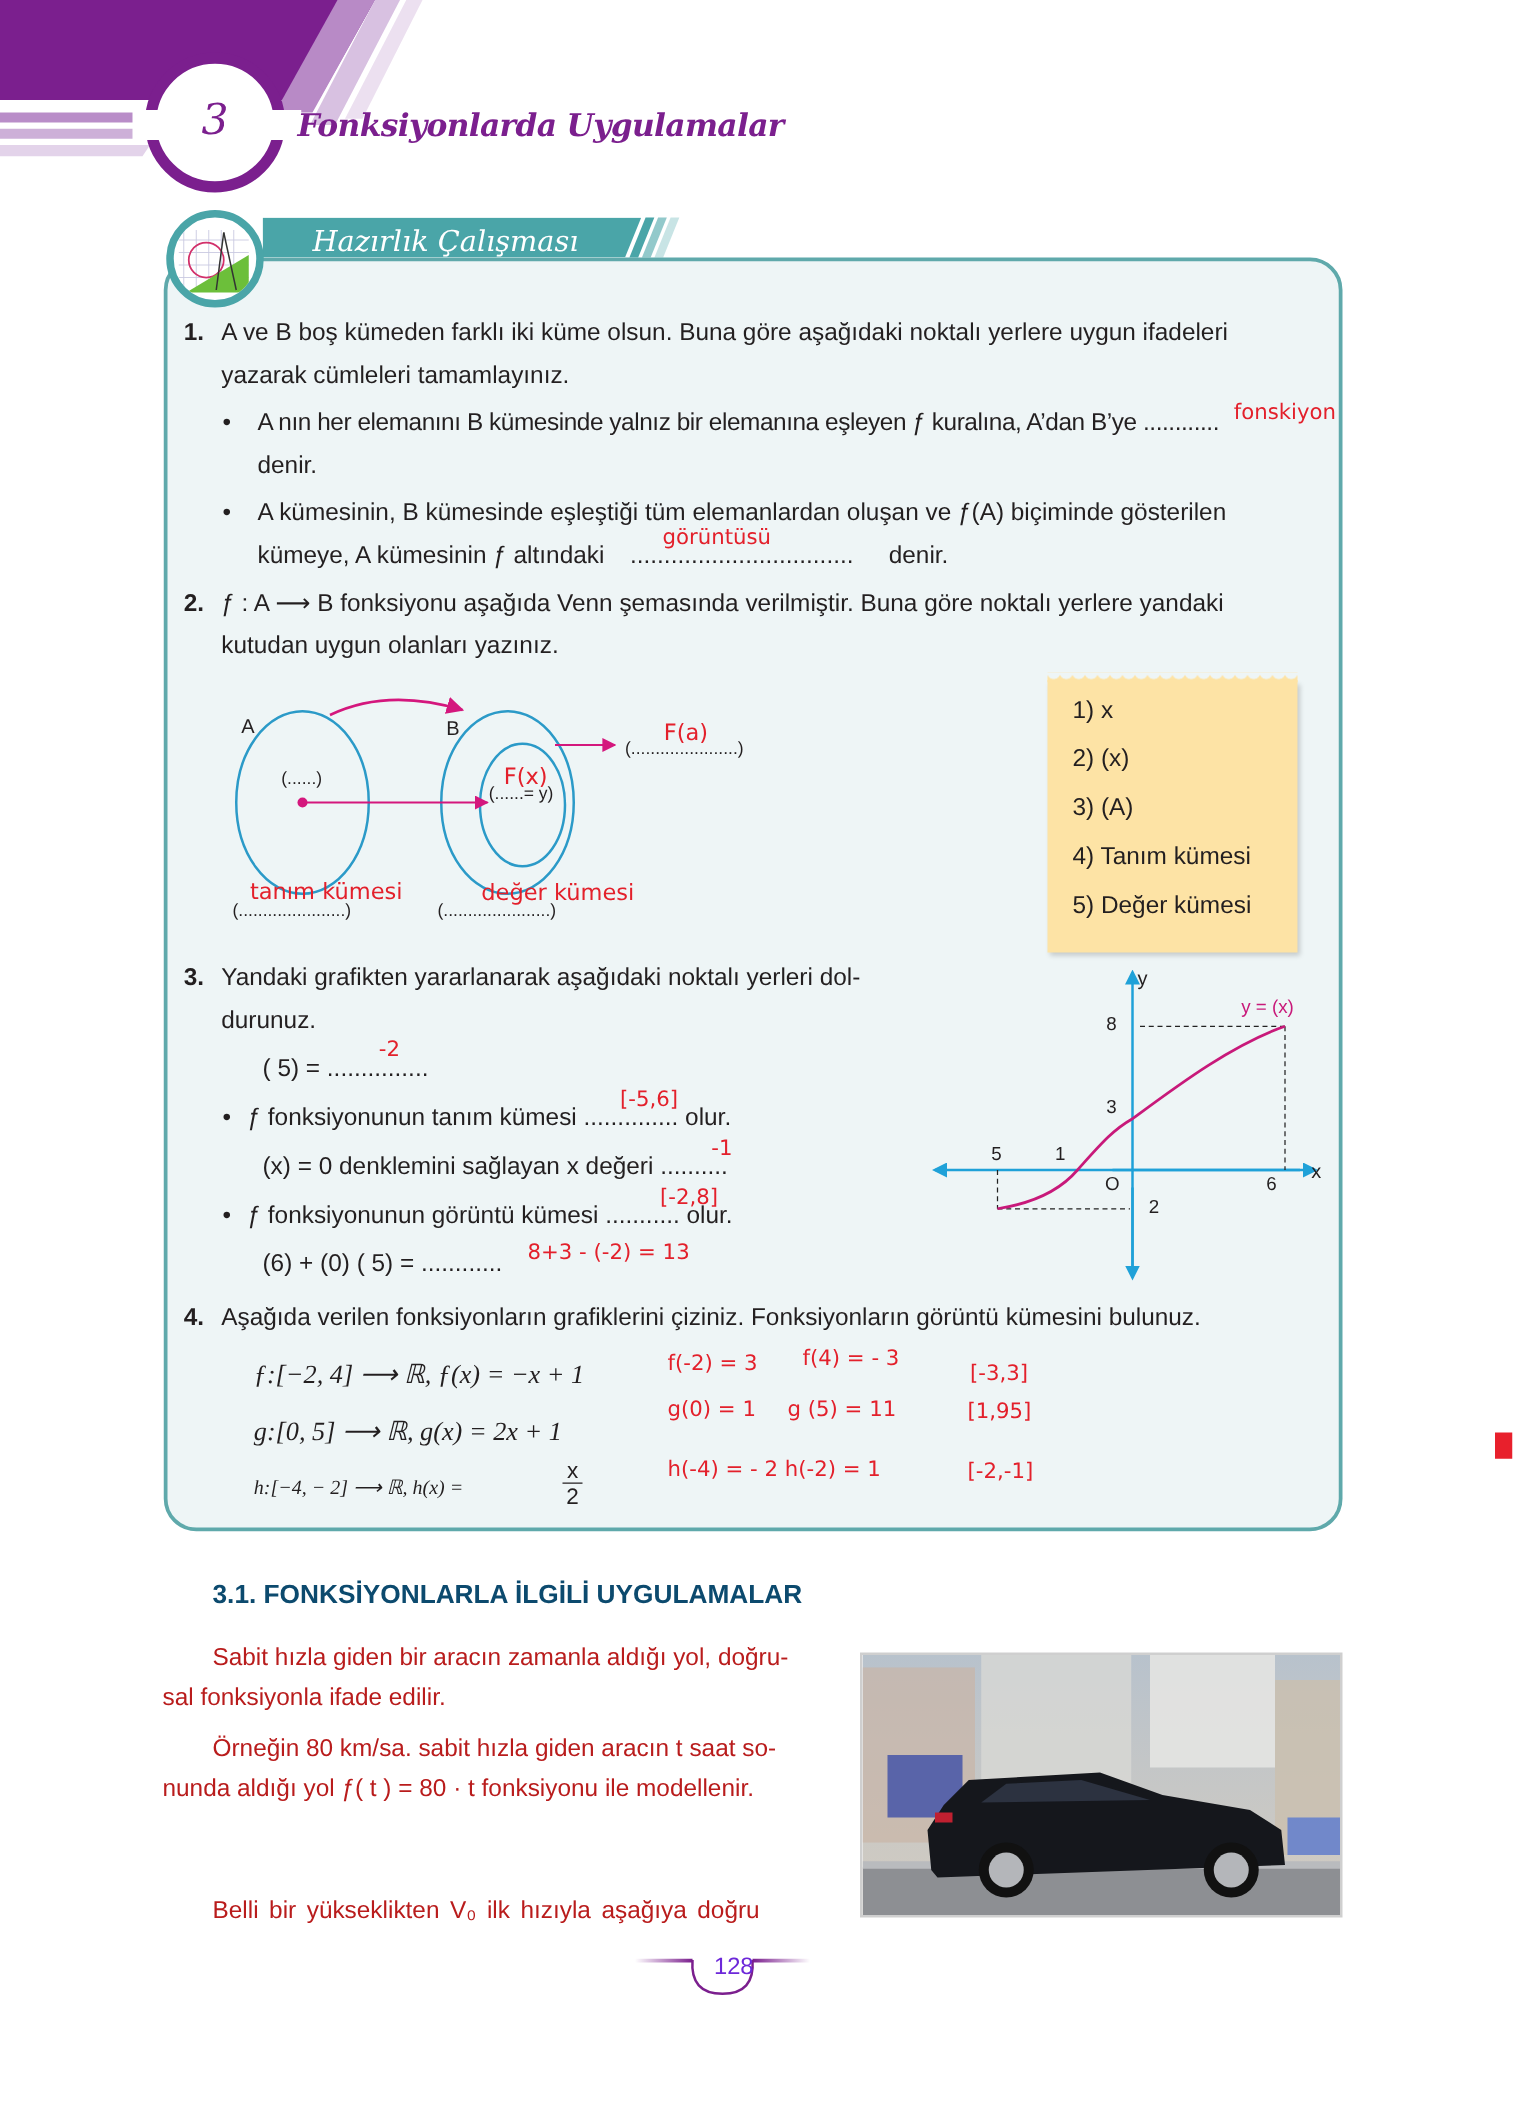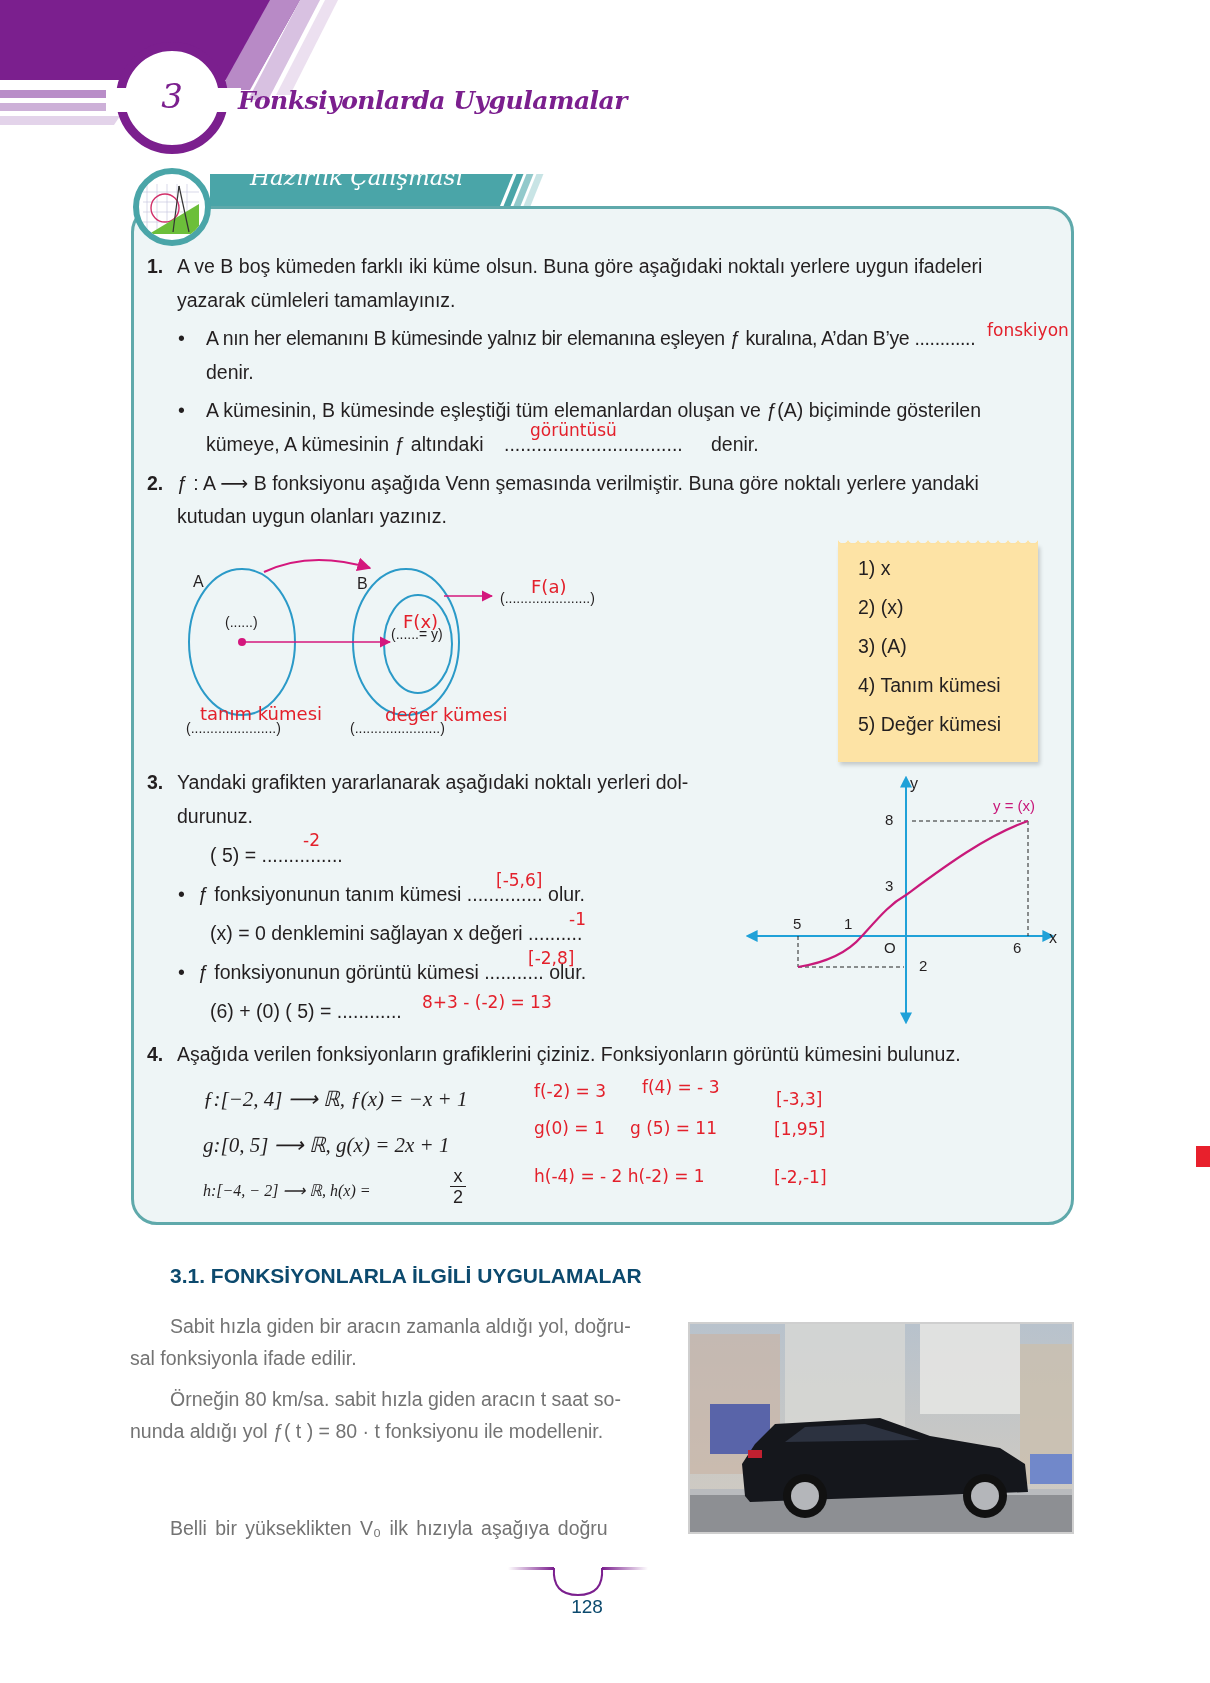--- a/index.html
+++ b/index.html
@@ -19,35 +19,35 @@
   .chap-circle-gap { position:absolute; left:106px; top:88px; width:135px; height:24px; background:#fff; }
   .chap-num { position:absolute; left:116px; top:76px; width:112px; text-align:center; font-size:34px; font-style:italic; color:#7b1f8e; font-family:"DejaVu Serif", serif; }
   .chap-title { position:absolute; left:238px; top:86px; font-size:25px; font-style:italic; font-weight:bold; color:#7b1f8e; font-family:"DejaVu Serif", serif; letter-spacing:-0.5px; }
 
   
   .prep-box { position:absolute; left:131px; top:206px; width:943px; height:1019px; border:3px solid #5fa9ab;
      border-radius:26px; background:#eef5f6; }
   .prep-band { position:absolute; left:210px; top:174px; width:303px; height:32px; background:#4aa5a8;
      clip-path: polygon(0 0, 303px 0, 290px 32px, 0 32px); }
   .prep-slash { position:absolute; top:174px; width:7px; height:32px; background:#4aa5a8; transform:skewX(-22deg); }
-  .prep-title { position:absolute; left:250px; top:164px; font-size:23px; font-style:italic; color:#ffffff; font-family:"DejaVu Serif", serif; }
+  .prep-title { position:absolute; left:250px; top:181px; font-size:23px; font-style:italic; color:#ffffff; font-family:"DejaVu Serif", serif; }
   .prep-icon { position:absolute; left:133px; top:168px; width:78px; height:78px; border-radius:50%; border:6px solid #4aa5a8; background:#ffffff; overflow:hidden; }
 
   
   .ans-box { position:absolute; left:838px; top:544px; width:200px; height:218px; background:#fde3a5;
      box-shadow: 2px 3px 4px rgba(0,0,0,0.18); }
   .ans-zig { position:absolute; left:838px; top:538px; width:200px; height:8px;
      background: radial-gradient(circle at 5px 0, transparent 5px, #fde3a5 5.5px); background-size:10px 8px; }
   .ans-item { position:absolute; left:858px; font-size:19.5px; white-space:nowrap; }
 
   
   .sec-title { position:absolute; left:170px; top:1264px; font-size:21px; font-weight:bold; color:#0c4a6e; white-space:nowrap; }
-  .para { position:absolute; font-size:19.5px; white-space:nowrap; color:#737373; }
+  .para { position:absolute; font-size:19.5px; white-space:nowrap; color:#b91c1c; }
   .photo { position:absolute; left:688px; top:1322px; width:386px; height:212px; border:2px solid #cfcfcf; overflow:hidden; }
-  .pnum { position:absolute; left:553px; top:1596px; width:68px; text-align:center; font-size:19px; color:#0c4a6e; }
+  .pnum { position:absolute; left:553px; top:1563px; width:68px; text-align:center; font-size:19px; color:#6d28d9; }
   .marker { position:absolute; left:1196px; top:1146px; width:14px; height:21px; background:#e8202c; }
 </style>
 </head>
 <body>
 
 <div class="hdr-purple"></div>
 <svg class="abs" style="left:0;top:0" width="560" height="170">
   <polygon points="270,0 300,0 250,90 220,90" fill="#b88ac6"></polygon>
   <polygon points="300,0 320,0 268,100 248,100" fill="#d8c1e1"></polygon>
   <polygon points="325,0 338,0 290,95 276,95" fill="#ece0f0"></polygon>

